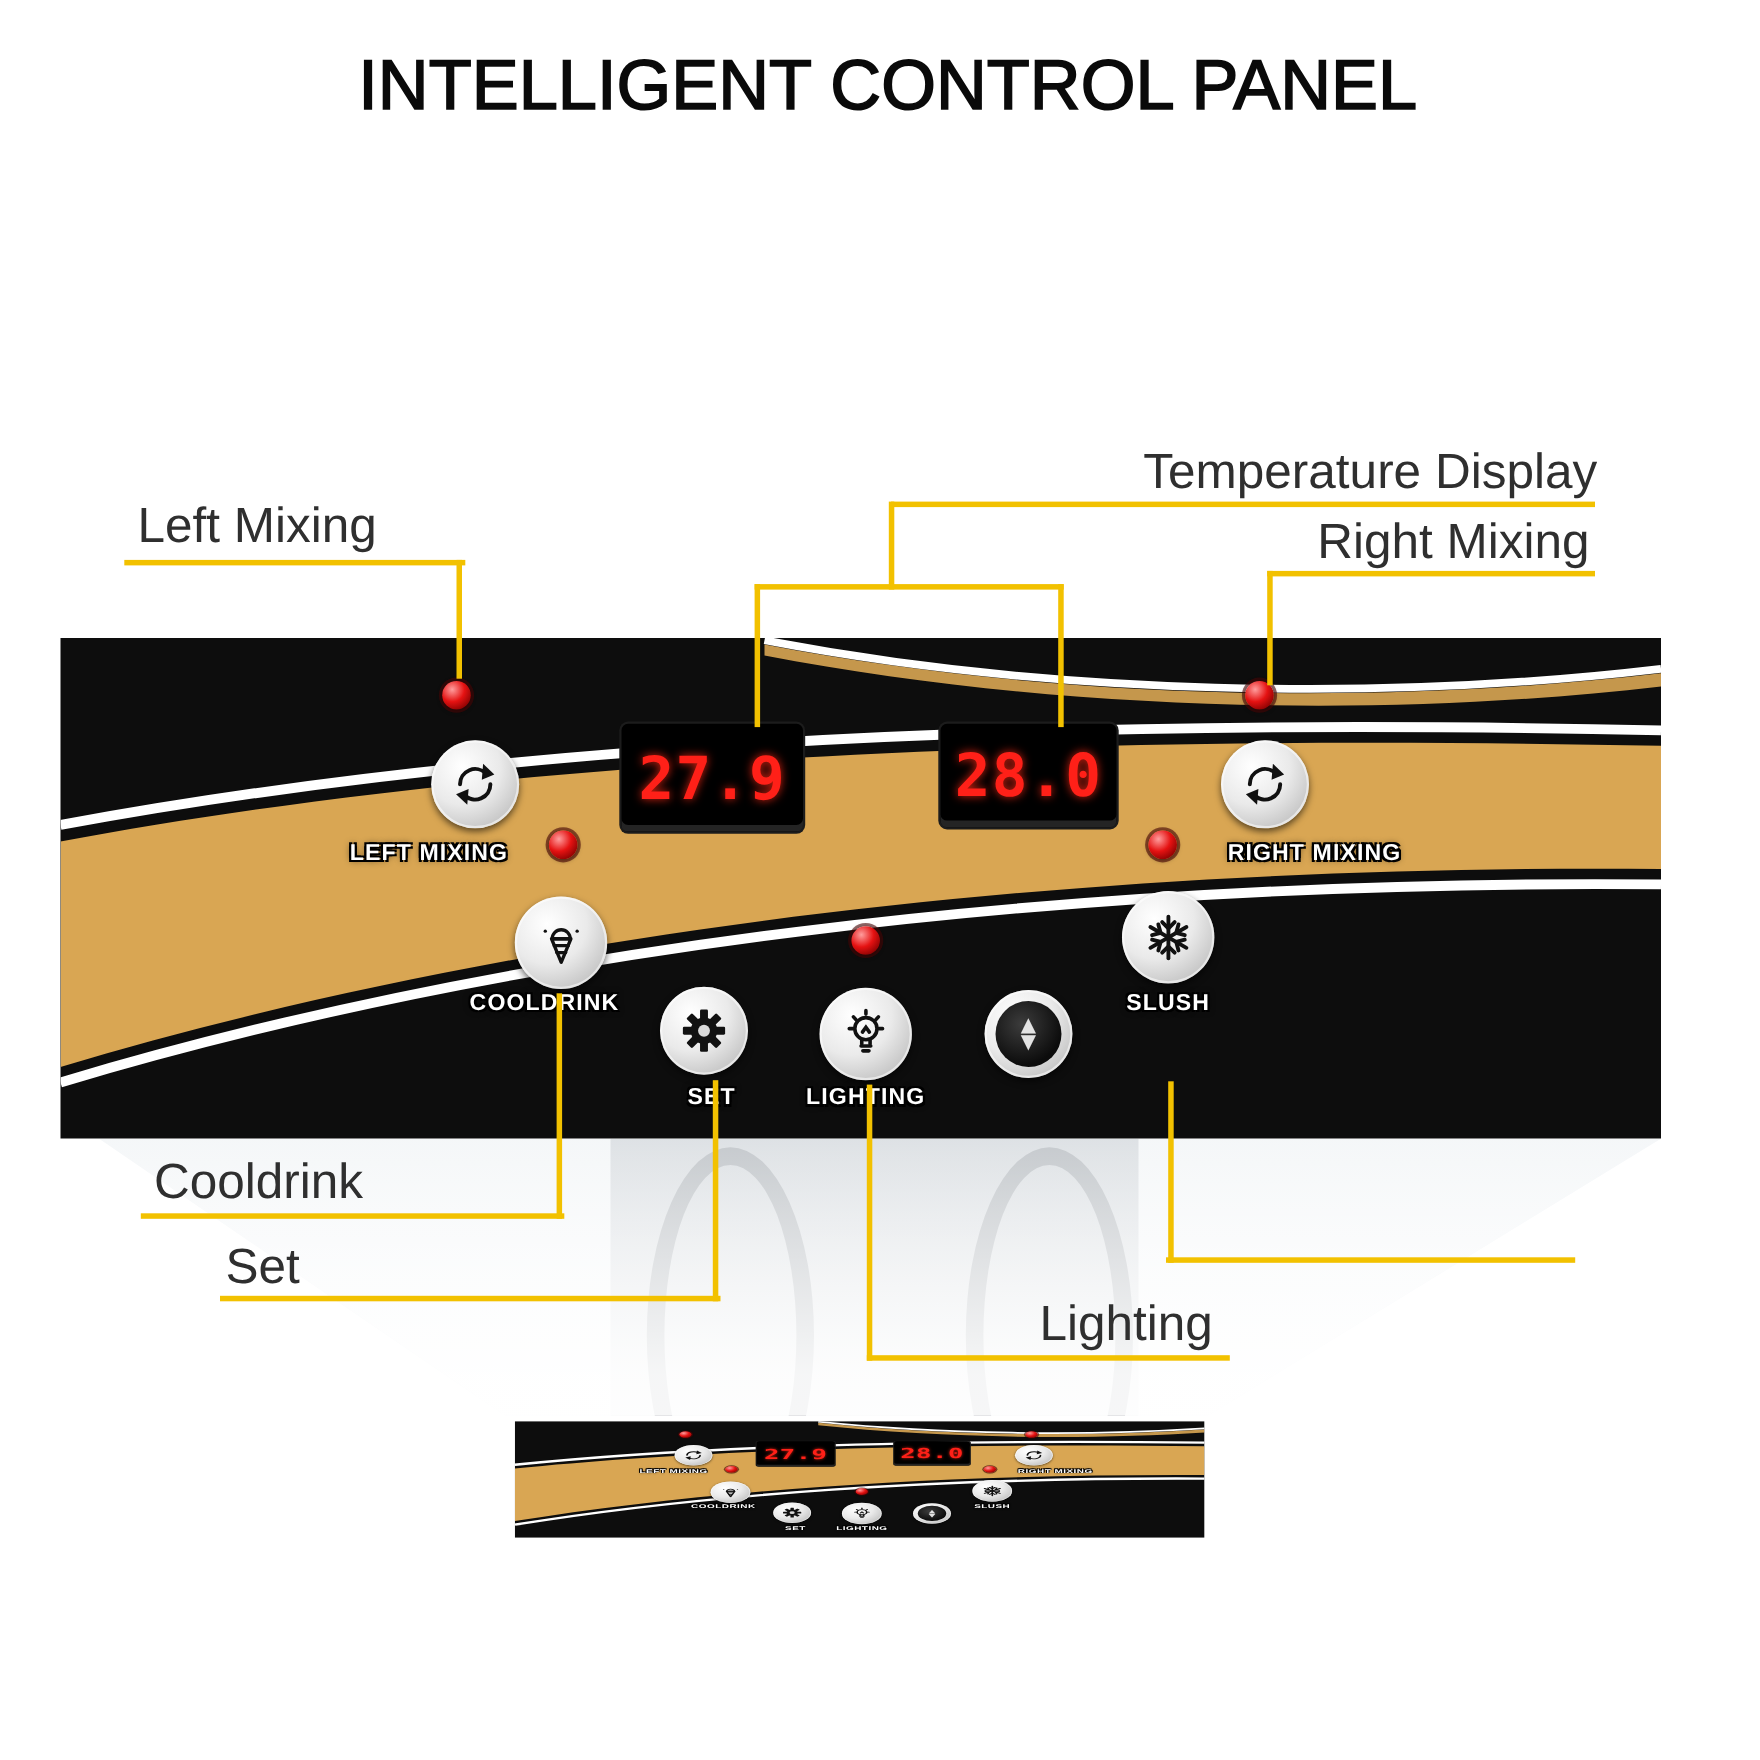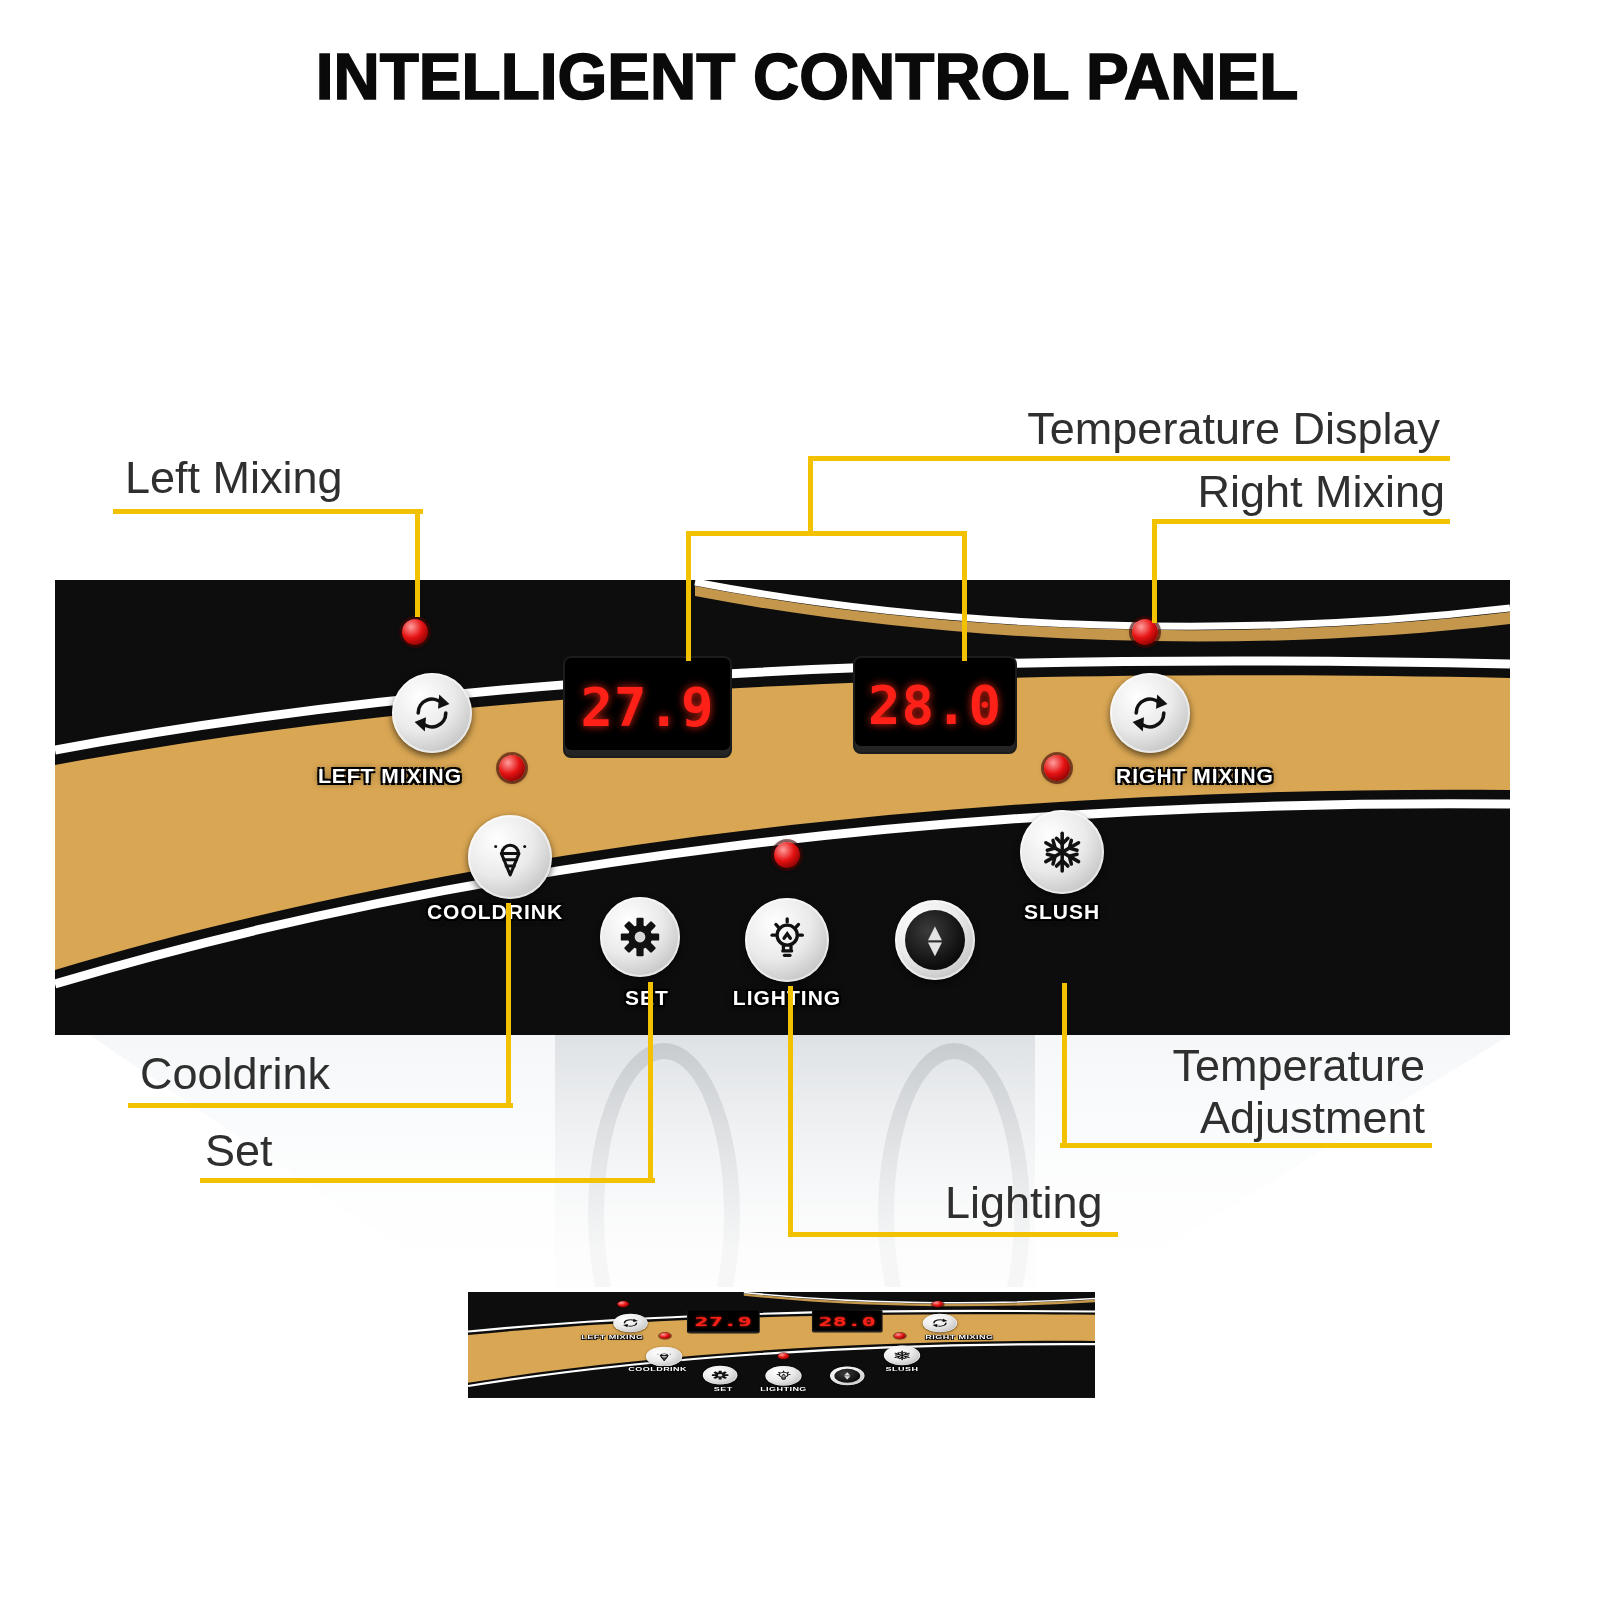--- a/index.html
+++ b/index.html
@@ -1,21 +1,21 @@
 <!DOCTYPE html>
 <html><head>
 <meta charset="utf-8">
 <style>
   html,body{margin:0;padding:0;background:#fff;}
   .root{position:relative;width:1600px;height:1600px;background:#fff;overflow:hidden;
         font-family:"Liberation Sans",sans-serif;}
 
   
   .title{position:absolute;top:40px;left:0;right:0;margin:0;text-align:center;
-         font-size:64px;font-weight:700;letter-spacing:0;color:#0a0a0a;padding-left:14px;
+         font-size:64px;font-weight:400;letter-spacing:0;color:#0a0a0a;padding-left:14px;
          -webkit-text-stroke:1.5px #0a0a0a;}
   .banner{position:absolute;top:140px;left:50%;transform:translateX(-50%);
           background:#FFD800;padding:12px 40px;font-size:41px;font-weight:700;
           color:#111;white-space:nowrap;}
 
   
   .callout{position:absolute;color:#2f2f2f;font-size:45px;line-height:1.15;}
   .cline{position:absolute;background:#F2C100;}
 
   
@@ -217,29 +217,25 @@
   <div class="cline" style="left:128px;top:1103px;width:385px;height:5px"></div>
   <div class="cline" style="left:506px;top:903px;width:5px;height:205px"></div>
   <div class="cline" style="left:200px;top:1178px;width:455px;height:5px"></div>
   <div class="cline" style="left:648px;top:982px;width:5px;height:201px"></div>
   <div class="cline" style="left:788px;top:1232px;width:330px;height:5px"></div>
   <div class="cline" style="left:788px;top:986px;width:5px;height:251px"></div>
   <div class="cline" style="left:1060px;top:1143px;width:372px;height:5px"></div>
   <div class="cline" style="left:1062px;top:983px;width:5px;height:165px"></div>
 
   <div class="callout" style="left:125px;top:452px">Left Mixing</div>
-  <div class="callout" style="right:160px;top:403px">Temperature Display</div>
+  <div class="callout" style="right:148px;top:403px">Temperature Display</div>
   <div class="callout" style="right:155px;top:466px">Right Mixing</div>
   <div class="callout" style="left:140px;top:1048px">Cooldrink</div>
   <div class="callout" style="left:205px;top:1125px">Set</div>
   <div class="callout" style="left:945px;top:1177px">Lighting</div>
-  <div class="callout" style="right:175px;top:1040px;text-align:right">
-    <div>Temperature</div>
-    <div>Adjustment</div>
-  </div>
 
   <div id="mini-wrap">
       <div class="panel">
     <svg class="swoosh" viewBox="0 0 1455 455" preserveAspectRatio="none">
       <path d="M0,185 C350,120 800,85 1455,98 L1455,210 C900,205 400,270 0,390 Z" fill="#D9A653"></path>
       <path d="M0,170 C350,105 800,70 1455,84" stroke="#fff" stroke-width="9" fill="none"></path>
       <path d="M0,404 C400,284 900,219 1455,224" stroke="#fff" stroke-width="9" fill="none"></path>
       <path d="M640,6 C900,56 1200,62 1455,32 L1455,44 C1200,74 900,66 640,16 Z" fill="#D9A653" opacity="0.9"></path>
       <path d="M640,2 C900,52 1200,58 1455,28" stroke="#fff" stroke-width="7" fill="none"></path>
     </svg>

